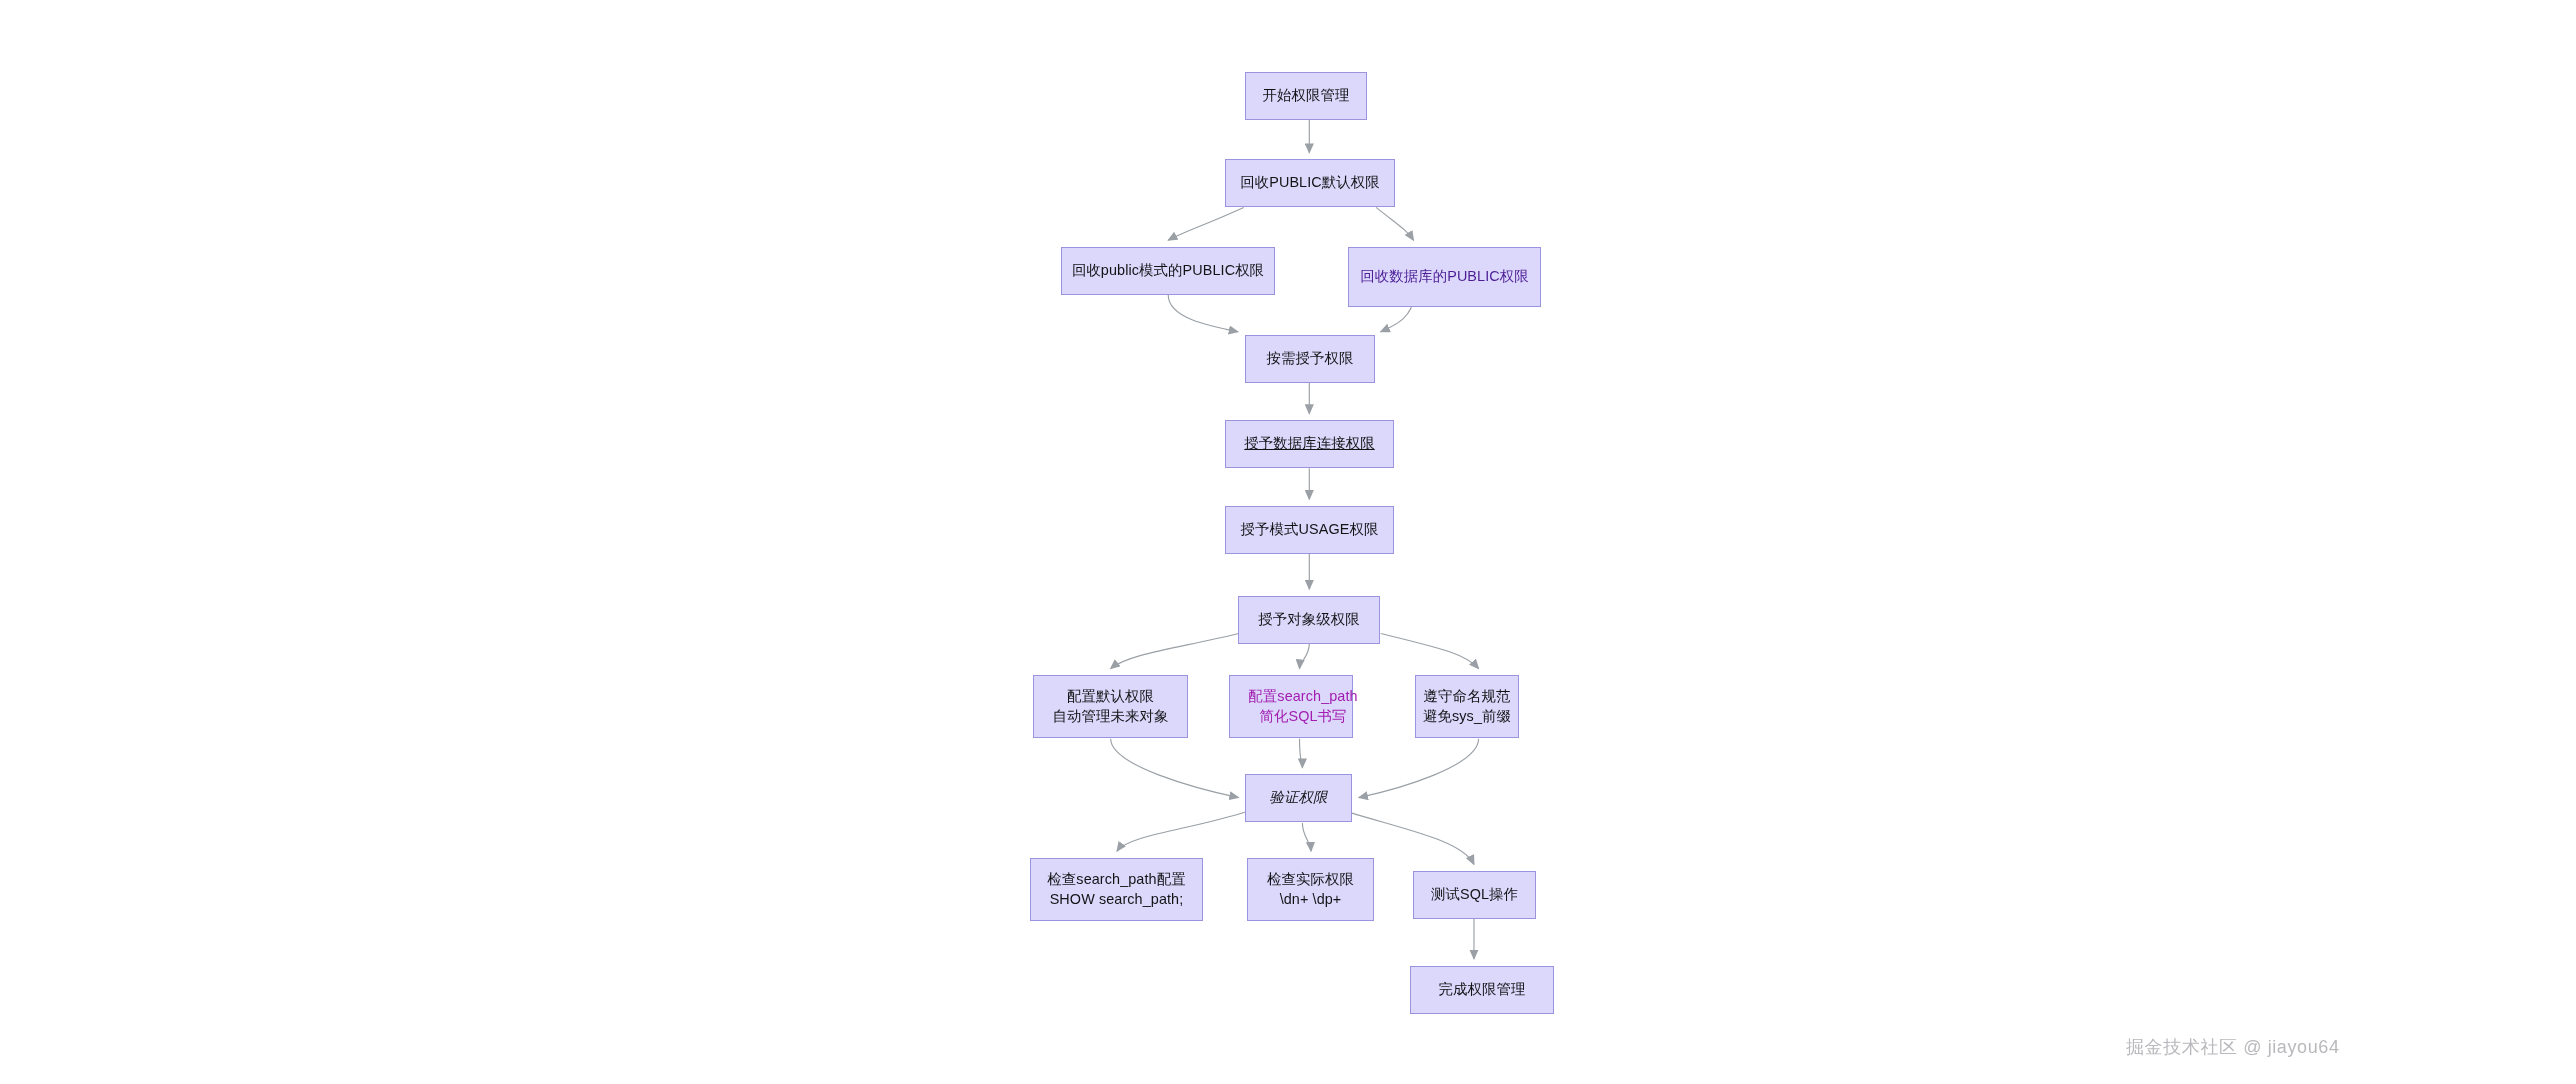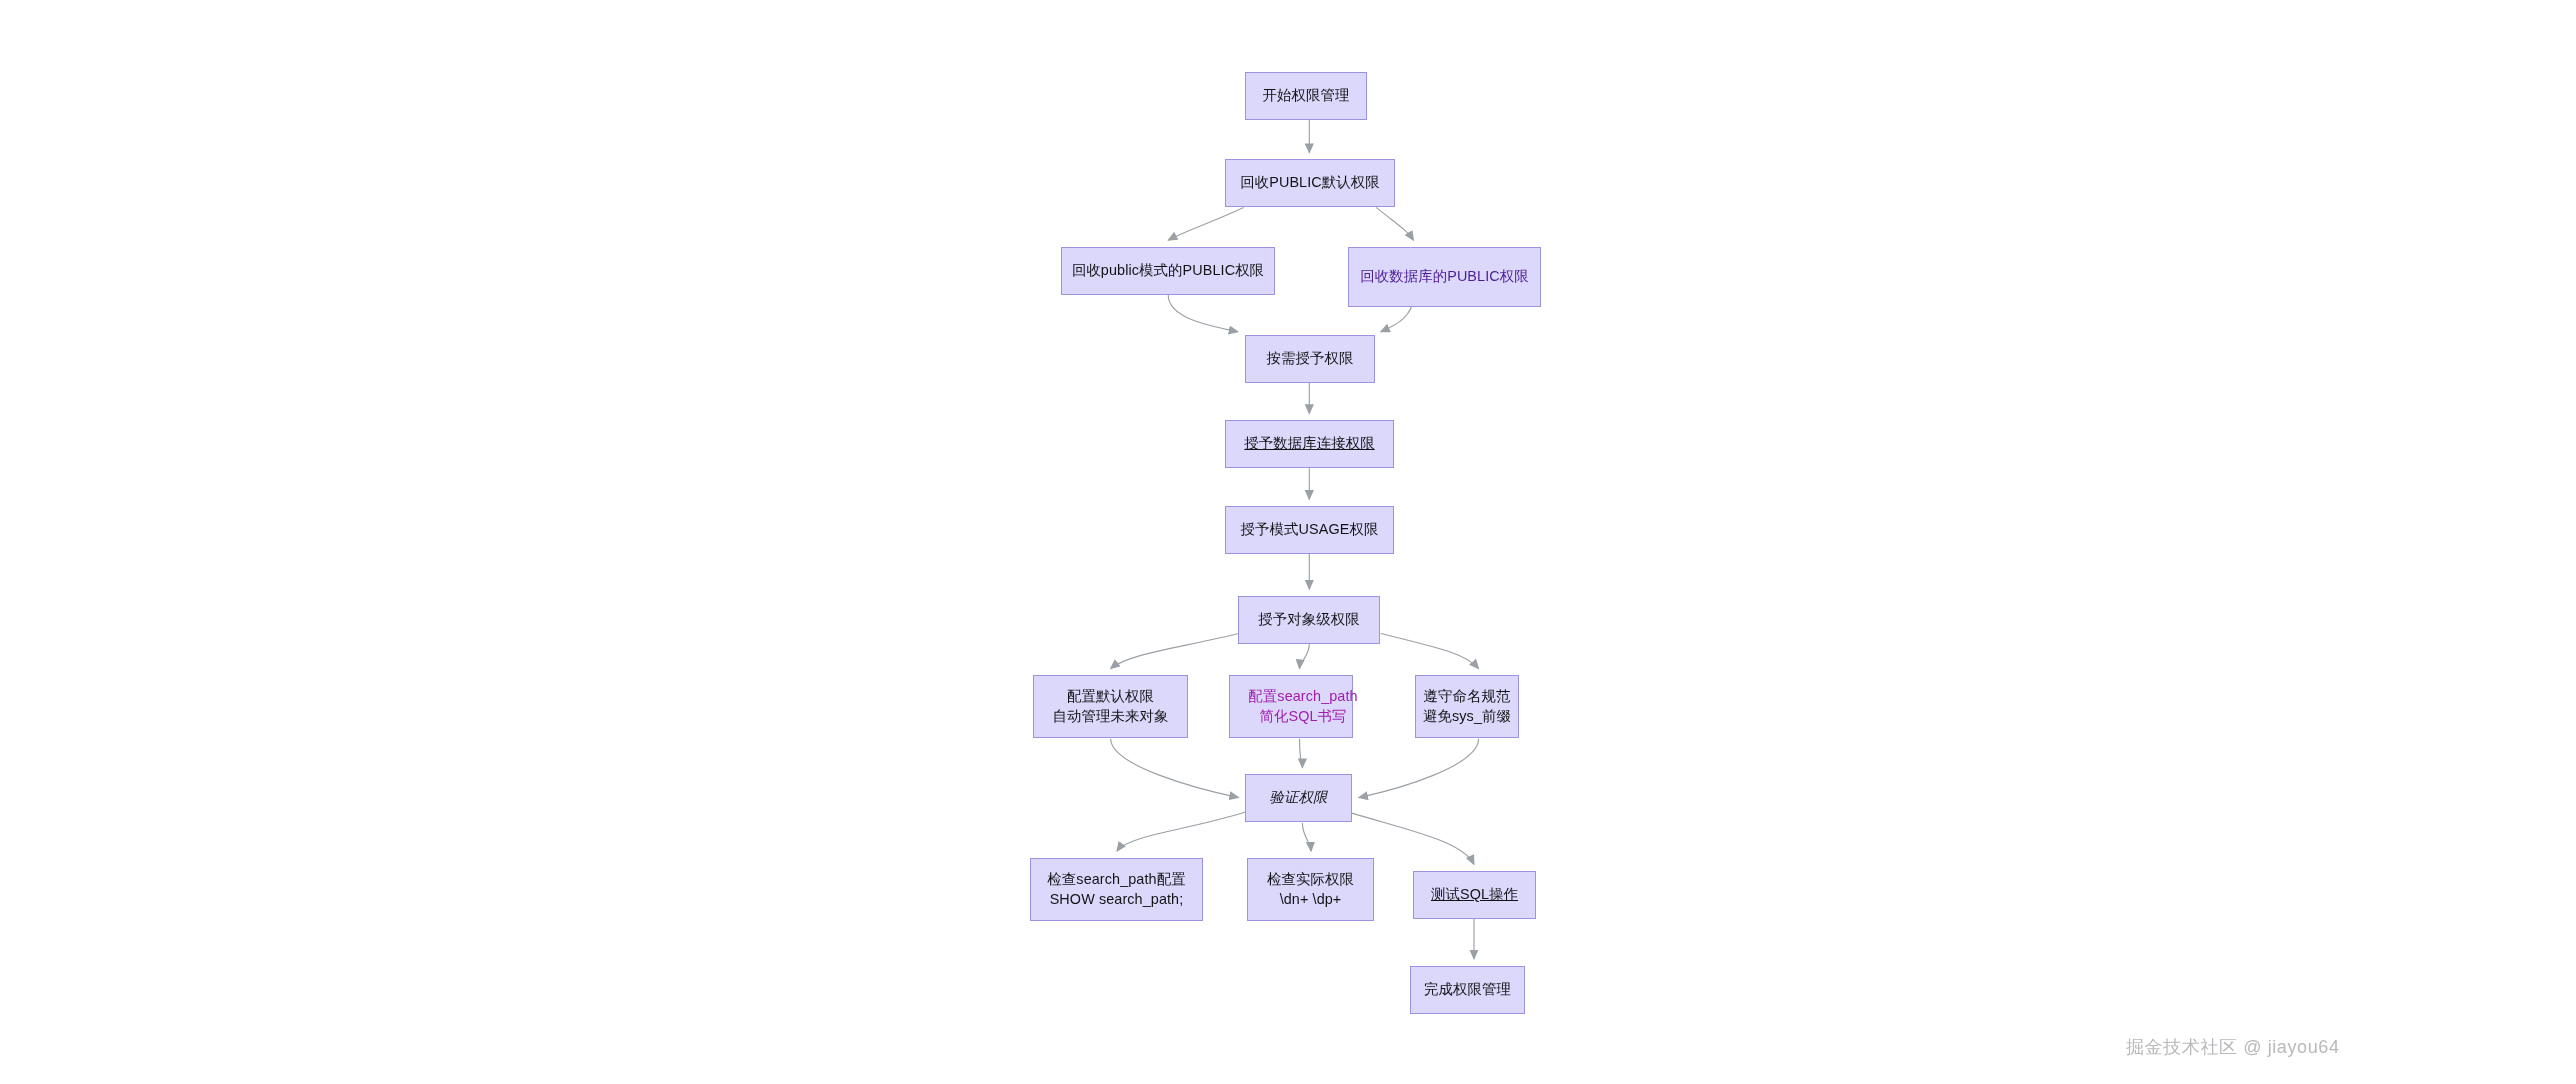--- a/index.html
+++ b/index.html
@@ -127,24 +127,24 @@
         <span class="ln">验证权限</span>
       </div>
       <div class="node" style="left: 1030px; top: 858px; width: 173px; height: 63px; background: rgb(220, 216, 252); border-color: rgb(154, 147, 224); color: rgb(19, 19, 22);">
         <span class="ln">检查search_path配置</span>
         <span class="ln">SHOW search_path;</span>
       </div>
       <div class="node" style="left: 1247px; top: 858px; width: 127px; height: 63px; background: rgb(220, 216, 252); border-color: rgb(154, 147, 224); color: rgb(19, 19, 22);">
         <span class="ln">检查实际权限</span>
         <span class="ln">\dn+ \dp+</span>
       </div>
-      <div class="node" style="left: 1413px; top: 871px; width: 123px; height: 48px; background: rgb(220, 216, 252); border-color: rgb(154, 147, 224); color: rgb(19, 19, 22); text-decoration: underline;">
+      <div class="node" style="left: 1413px; top: 871px; width: 123px; height: 48px; background: rgb(220, 216, 252); border-color: rgb(154, 147, 224); color: rgb(19, 19, 22);">
         <span class="ln">测试SQL操作</span>
       </div>
-      <div class="node" style="left: 1410px; top: 966px; width: 115px; height: 48px; background: rgb(220, 216, 252); border-color: rgb(154, 147, 224); color: rgb(19, 19, 22);">
+      <div class="node" style="left: 1410px; top: 966px; width: 144px; height: 48px; background: rgb(220, 216, 252); border-color: rgb(154, 147, 224); color: rgb(19, 19, 22);">
         <span class="ln">完成权限管理</span>
       </div>
     </div>
 
   <div class="watermark" style="left:2126px; top:1035px;">掘金技术社区 @ jiayou64</div>
 
 </div>
 
 
 </body></html>

